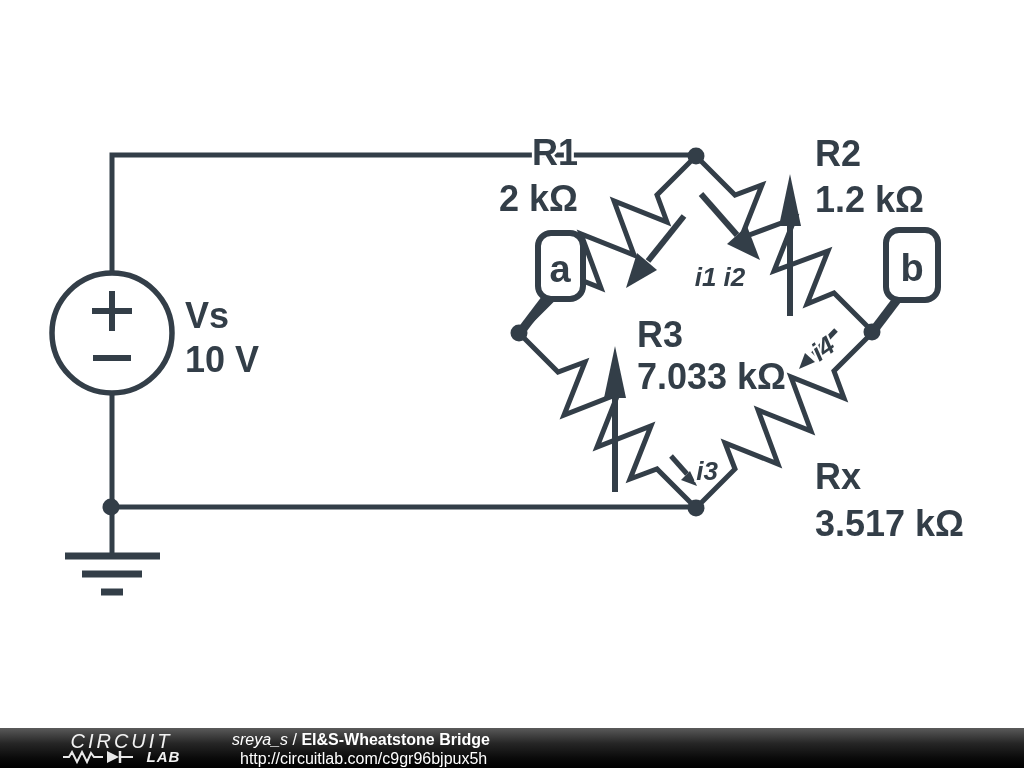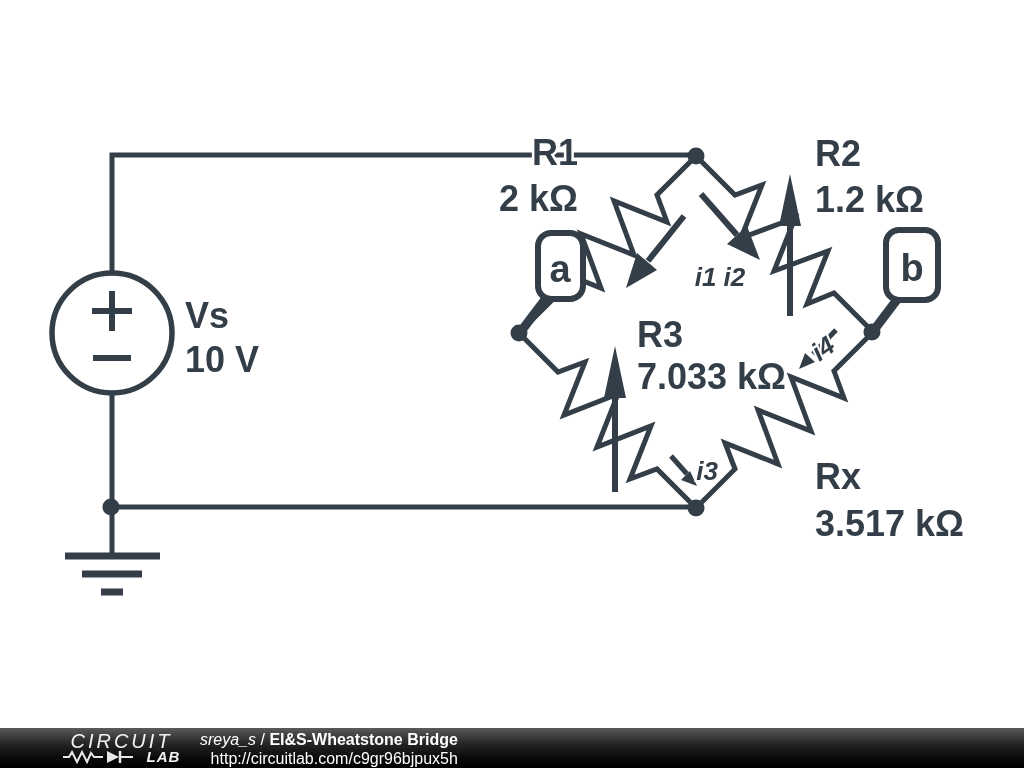--- a/index.html
+++ b/index.html
@@ -11,21 +11,21 @@
   .flag-letter{font-weight:bold;font-size:38px;}
   .cur-label{font-weight:bold;font-style:italic;font-size:26px;paint-order:stroke;stroke:#ffffff;stroke-width:4px;}
   
   .footer{position:absolute;left:0;top:728px;width:1024px;height:40px;
           background:linear-gradient(180deg,#5a5a5a 0%,#262626 38%,#0a0a0a 75%,#000 100%);
           color:#fff;}
   .logo{position:absolute;left:54px;top:3px;width:135px;display:flex;flex-direction:column;align-items:center;font-style:italic;}
   .logo-word{font-size:20px;letter-spacing:3px;color:#f2f2f2;font-weight:400;line-height:20px;}
   .logo-row{display:flex;align-items:center;gap:12px;margin-top:-3px;}
   .logo-lab{font-size:15px;font-weight:bold;letter-spacing:1px;color:#f2f2f2;}
-  .credit{position:absolute;left:200px;top:2px;font-size:16px;line-height:19px;color:#fff;text-align:right;}
+  .credit{position:absolute;left:232px;top:2px;font-size:16px;line-height:19px;color:#fff;}
   .credit .author{font-style:italic;}
   .credit .title{font-weight:bold;}
   .credit .url{font-weight:normal;margin-left:8px;}
 </style>
 </head>
 <body>
 
 <div class="canvas">
 
   <svg width="1024" height="768" viewBox="0 0 1024 768" stroke-linejoin="miter" stroke-linecap="butt">

